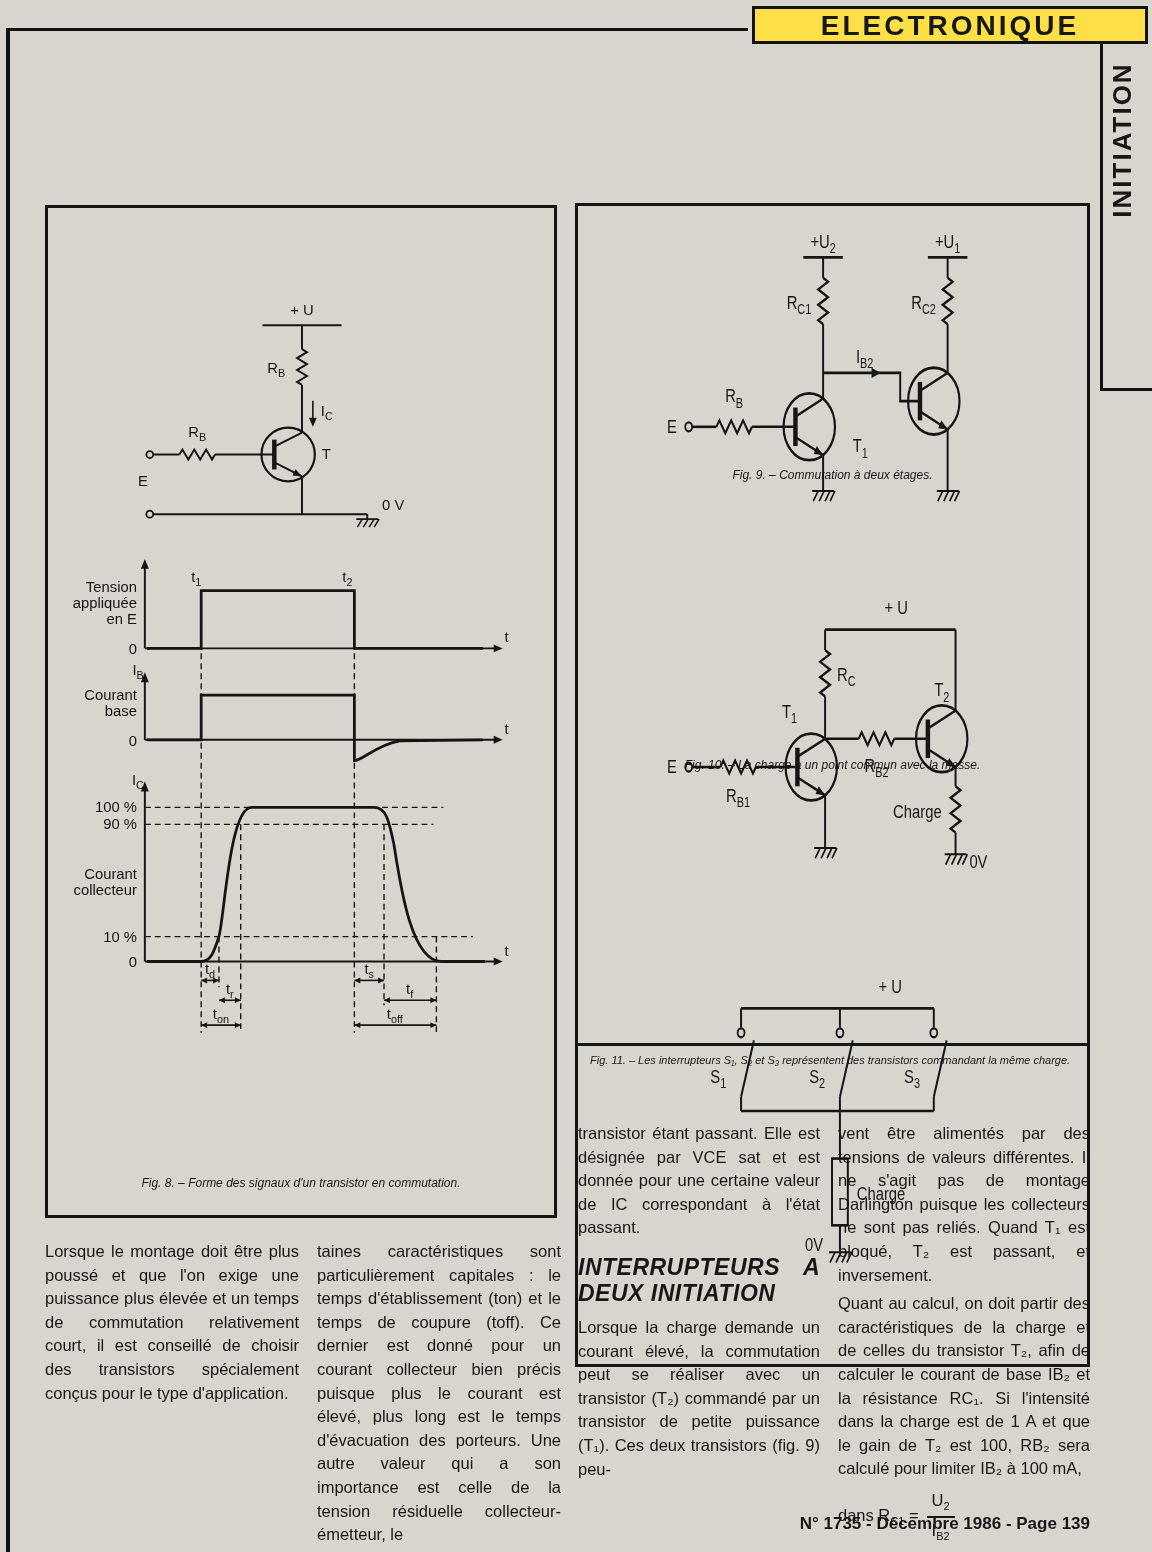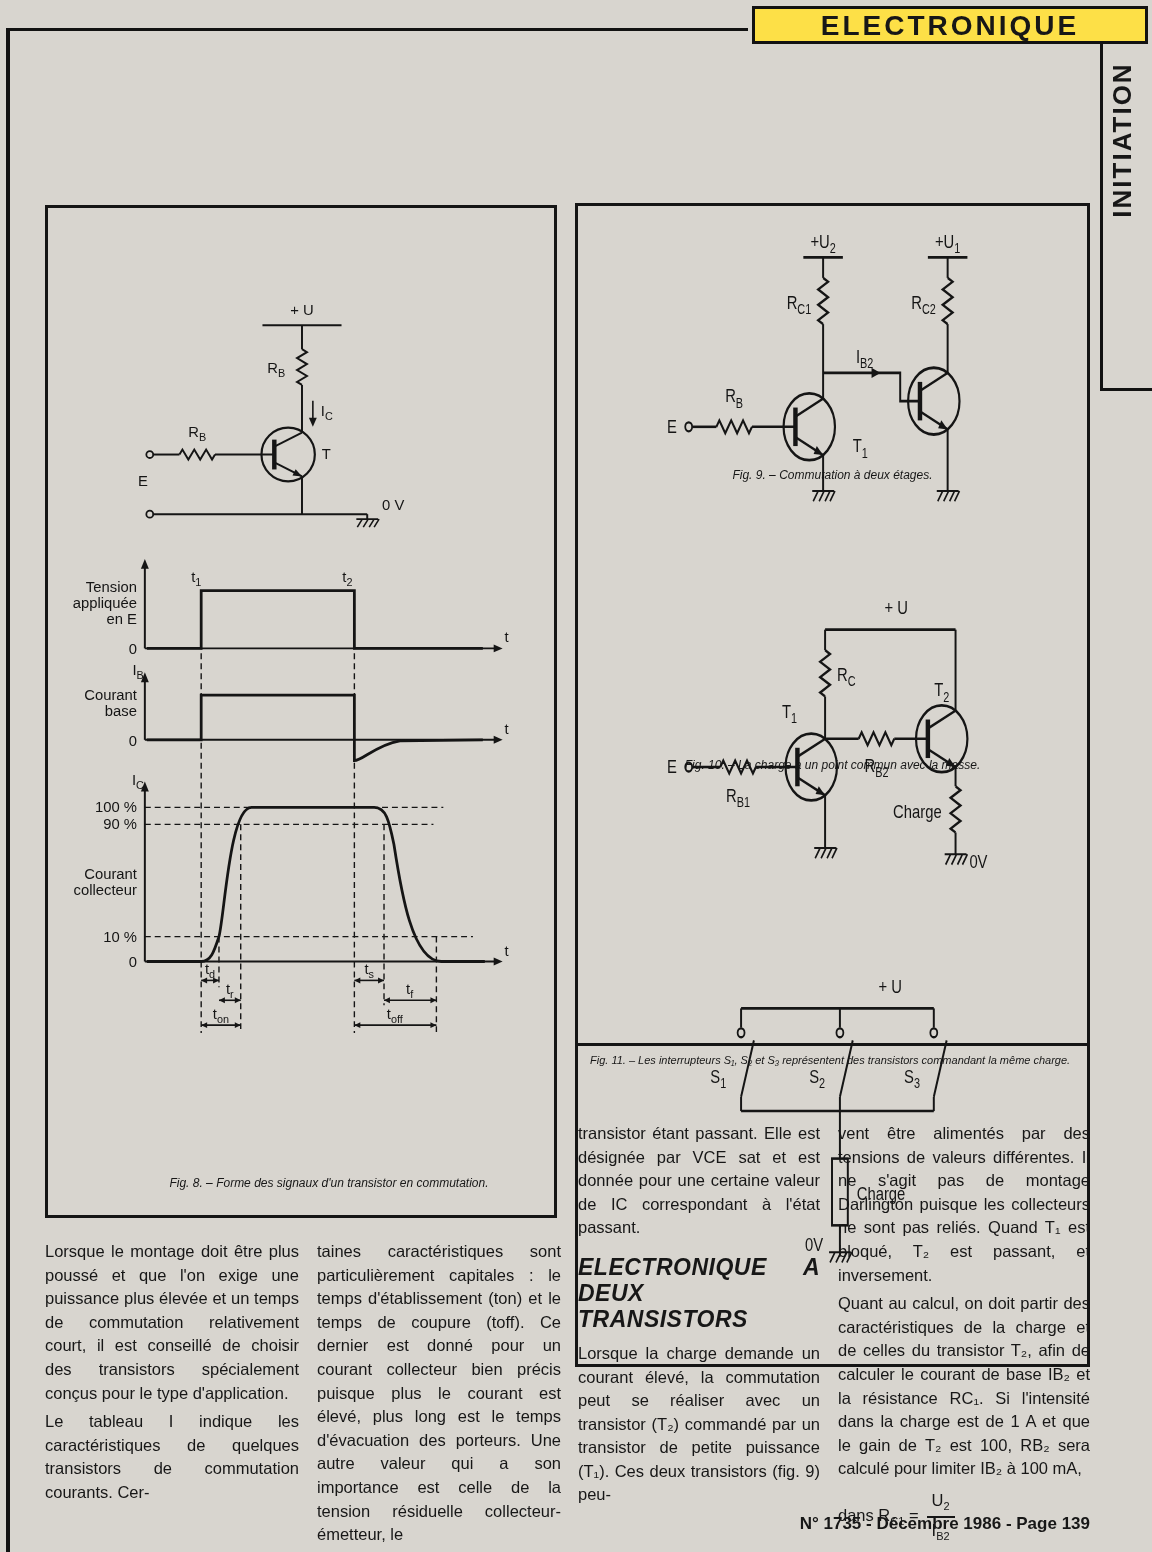--- a/index.html
+++ b/index.html
@@ -166,21 +166,21 @@
       <polygon points="310,822 316,819 316,825"></polygon>
         <polygon points="393,822 387,819 387,825"></polygon>
     </g>
     <text x="164" y="771" text-anchor="middle"><tspan>t</tspan><tspan class="ss" dy="4">d</tspan></text>
     <text x="184" y="791" text-anchor="middle"><tspan>t</tspan><tspan class="ss" dy="4">r</tspan></text>
     <text x="325" y="771" text-anchor="middle"><tspan>t</tspan><tspan class="ss" dy="4">s</tspan></text>
     <text x="366" y="791" text-anchor="middle"><tspan>t</tspan><tspan class="ss" dy="4">f</tspan></text>
     <text x="175" y="816" text-anchor="middle"><tspan>t</tspan><tspan class="ss" dy="4">on</tspan></text>
     <text x="351" y="816" text-anchor="middle"><tspan>t</tspan><tspan class="ss" dy="4">off</tspan></text>
   </svg>
-  <div class="cap" style="top:968px;padding-left:28px;">Fig. 8. – Forme des signaux d'un transistor en commutation.</div>
+  <div class="cap" style="top:968px;">Fig. 8. – Forme des signaux d'un transistor en commutation.</div>
 </div>
 
 <div class="box" style="left:575px;top:203px;width:515px;height:1164px;">
   <svg class="fig" viewBox="0 0 515 902" preserveAspectRatio="none">
 
     <g class="w">
       <line x1="228" y1="40" x2="268" y2="40"></line>
       <line x1="248" y1="40" x2="248" y2="56"></line>
       <path d="M248 56 l5 3 l-10 6 l10 6 l-10 6 l10 6 l-10 6 l5 3"></path>
       <line x1="248" y1="92" x2="248" y2="150"></line>
@@ -293,30 +293,29 @@
     <text x="248" y="814" text-anchor="end">0V</text>
   </svg>
 
   <div class="cap" style="top:262px;">Fig. 9. – Commutation à deux étages.</div>
   <div class="cap" style="top:552px;">Fig. 10. – La charge a un point commun avec la masse.</div>
   <div class="capstrip" style="top:837px;bottom:0;">Fig. 11. – Les interrupteurs S₁, S₂ et S₃ représentent des transistors commandant la même charge.</div>
 </div>
 
 <div class="col" style="left:45px;top:1240px;width:254px;">
   <p>Lorsque le montage doit être plus poussé et que l'on exige une puissance plus élevée et un temps de commutation relativement court, il est conseillé de choisir des transistors spécialement conçus pour le type d'application.</p>
-  <p>Le tableau I indique les caractéristiques de quelques transistors de commutation courants. Cer-</p>
 </div>
 
 <div class="col" style="left:317px;top:1240px;width:244px;">
   <p>taines caractéristiques sont particulièrement capitales : le temps d'établissement (ton) et le temps de coupure (toff). Ce dernier est donné pour un courant collecteur bien précis puisque plus le courant est élevé, plus long est le temps d'évacuation des porteurs. Une autre valeur qui a son importance est celle de la tension résiduelle collecteur-émetteur, le</p>
 </div>
 
 <div class="col" style="left:578px;top:1122px;width:242px;">
   <p>transistor étant passant. Elle est désignée par VCE sat et est donnée pour une certaine valeur de IC correspondant à l'état passant.</p>
-  <div class="inter">ELECTRONIQUE A DEUX TRANSISTORS</div>
+  <div class="inter">INTERRUPTEURS A DEUX INITIATION</div>
   <p>Lorsque la charge demande un courant élevé, la commutation peut se réaliser avec un transistor (T₂) commandé par un transistor de petite puissance (T₁). Ces deux transistors (fig. 9) peu-</p>
 </div>
 
 <div class="col" style="left:838px;top:1122px;width:252px;">
   <p>vent être alimentés par des tensions de valeurs différentes. Il ne s'agit pas de montage Darlington puisque les collecteurs ne sont pas reliés. Quand T₁ est bloqué, T₂ est passant, et inversement.</p>
   <p>Quant au calcul, on doit partir des caractéristiques de la charge et de celles du transistor T₂, afin de calculer le courant de base IB₂ et la résistance RC₁. Si l'intensité dans la charge est de 1 A et que le gain de T₂ est 100, RB₂ sera calculé pour limiter IB₂ à 100 mA,</p>
   <div class="formula">
     <span><span>dans R</span><sub>C1</sub><span> =</span></span>
     <span class="frac">
       <span class="num"><span>U</span><sub>2</sub></span>

